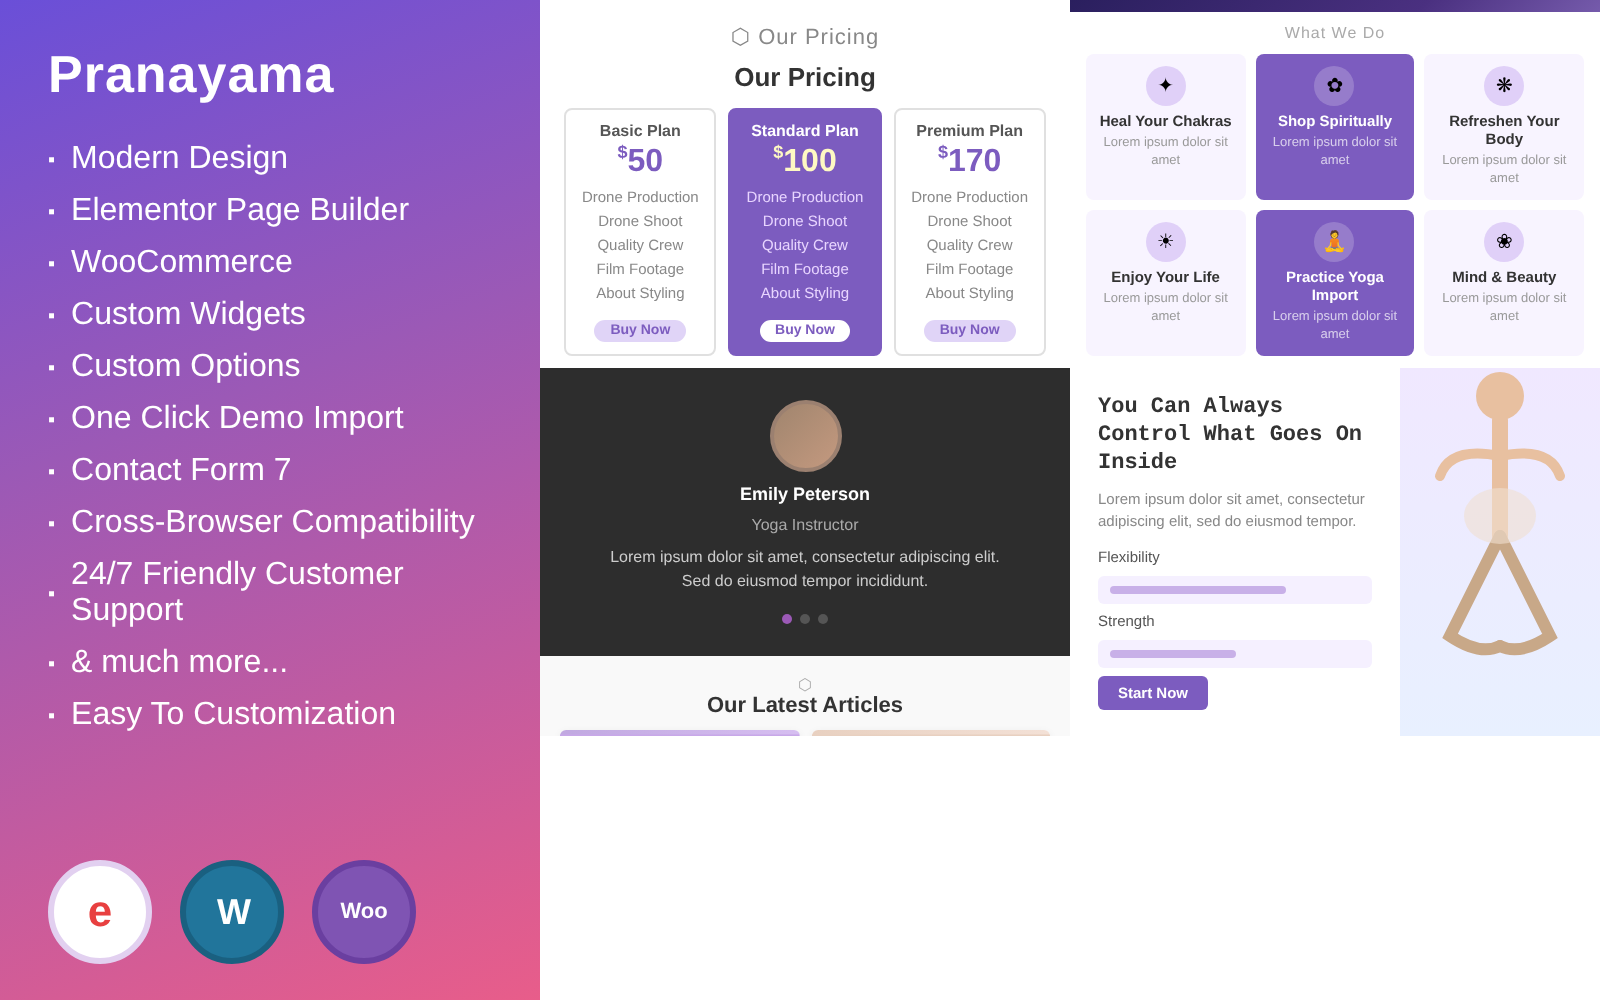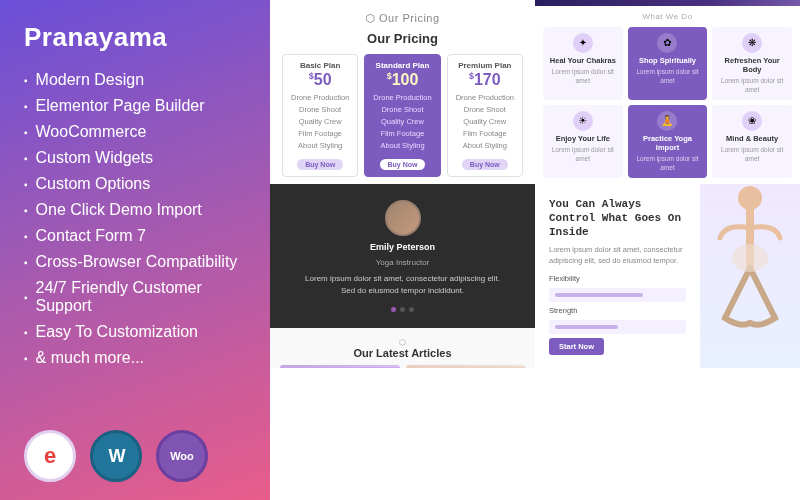--- a/index.html
+++ b/index.html
@@ -576,22 +576,22 @@
     <ul class="features-list">
       <li>Modern Design</li>
       <li>Elementor Page Builder</li>
       <li>WooCommerce</li>
       <li>Custom Widgets</li>
       <li>Custom Options</li>
       <li>One Click Demo Import</li>
       <li>Contact Form 7</li>
       <li>Cross-Browser Compatibility</li>
       <li>24/7 Friendly Customer Support</li>
+      <li>&amp; much more...</li>
       <li>Easy To Customization</li>
-      <li>&amp; much more...</li>
     </ul>
   </div>
   <div class="badges">
     <div class="badge-circle badge-elementor">
       <span class="el-logo">e</span>
     </div>
     <div class="badge-circle badge-wp">
       <span class="wp-logo">W</span>
     </div>
     <div class="badge-circle badge-woo">

